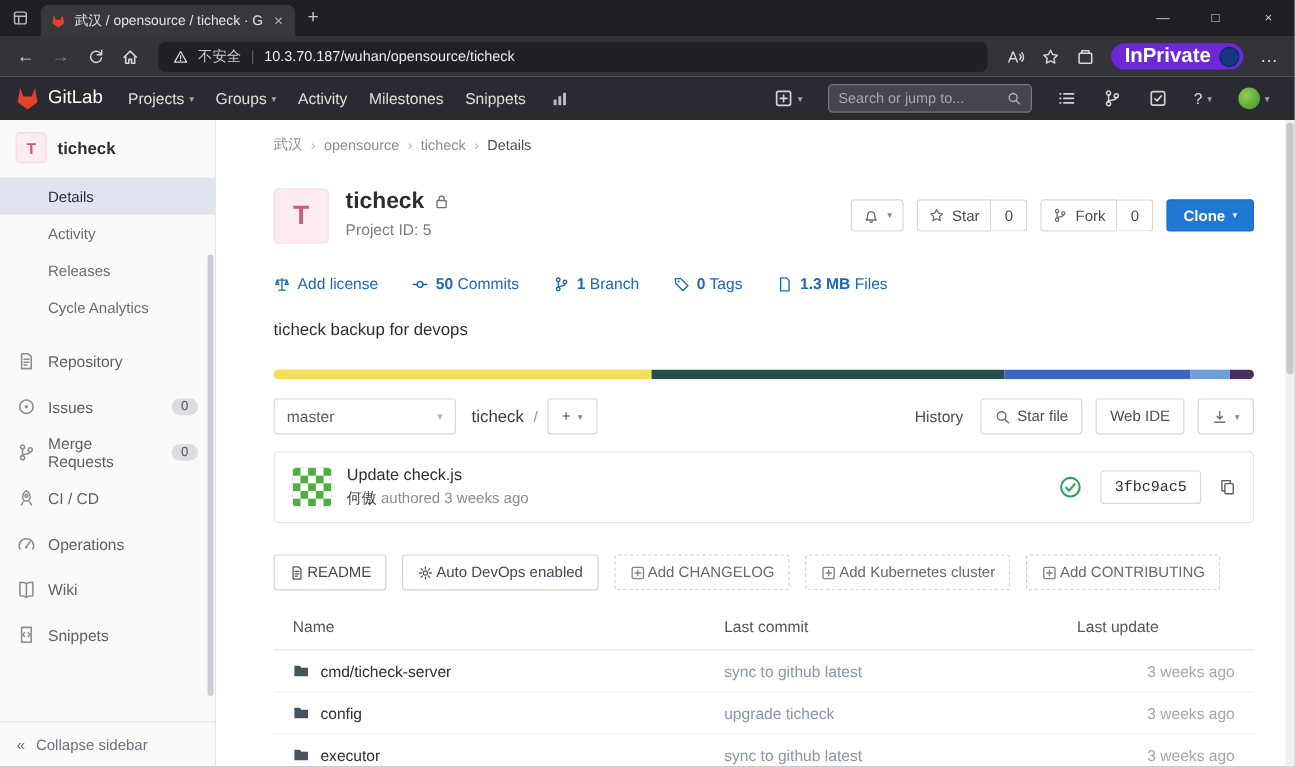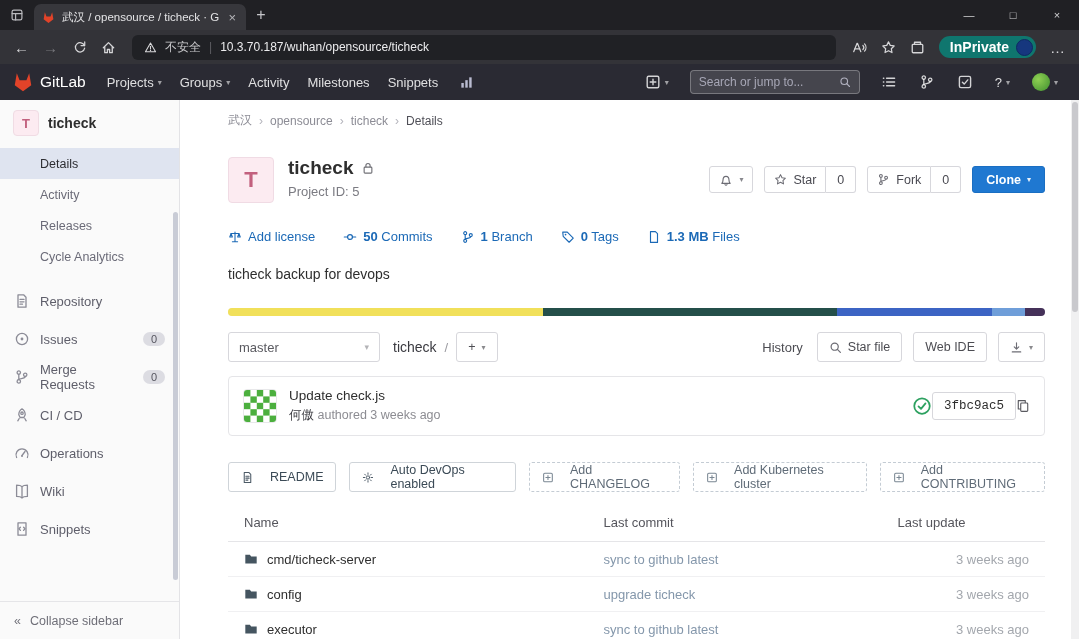--- a/index.html
+++ b/index.html
@@ -26,21 +26,21 @@
   
   .toolbar { height:34px; background:#333338; display:flex; align-items:center; padding:0 8px; gap:2px; color:#d6d6d8; flex:0 0 auto; }
   .nav-ic { min-width:27px; height:26px; display:flex; align-items:center; justify-content:center; font-size:15px; border-radius:4px; color:#d6d6d8; cursor:pointer; }
   .nav-ic.dim { color:#77777c; }
   .addressbar { flex:1; height:25px; background:#202125; border-radius:6px; display:flex; align-items:center; padding:0 12px; gap:8px; font-size:12px; color:#c9c9cc; margin:0 8px; }
   .addr-sec { color:#c9c9cc; }
   .warn { color:#d8d8da; }
   .addr-sep { color:#5c5c62; }
   .addr-url { color:#ececee; }
   .tb-right { display:flex; align-items:center; gap:2px; }
-  .inprivate { height:22px; background:#0f766e; border-radius:11px; color:#fff; font-size:14px; display:flex; align-items:center; gap:7px; padding:0 3px 0 11px; font-weight:700; margin:0 6px; cursor:pointer; }
+  .inprivate { height:22px; background:#6d28d9; border-radius:11px; color:#fff; font-size:17px; display:flex; align-items:center; gap:7px; padding:0 3px 0 11px; font-weight:700; margin:0 6px; cursor:pointer; }
   .inprivate .av { width:17px; height:17px; border-radius:50%; background:#16377e; border:1px solid #0e2a63; }
 
   
   .glnav { height:36px; background:#2a2a33; display:flex; align-items:center; padding:0 12px; flex:0 0 auto; }
   .gl-logo { margin-right:6px; }
   .gl-brand { color:#fff; font-weight:400; font-size:15.5px; margin-right:12px; cursor:pointer; }
   .gl-item { color:rgba(255,255,255,.85); font-size:13px; padding:0 9px; display:flex; align-items:center; gap:4px; height:36px; cursor:pointer; }
   .gl-item svg { color:rgba(255,255,255,.8); }
   .caret { font-size:8px; opacity:.65; }
   .gl-chart { margin-left:4px; color:#b9bbd0; display:flex; align-items:center; height:36px; padding:0 8px; cursor:pointer; }
@@ -110,27 +110,27 @@
   .btn30 svg { color:#6c6c74; }
   .tree-right { margin-left:auto; display:flex; align-items:center; gap:11px; }
   .history-link { color:#4c4c52; font-size:13px; padding:0 3px; cursor:pointer; }
 
   .commit-box { margin-top:14px; border:1px solid #e5e5e8; border-radius:4px; padding:11px 14px; display:flex; align-items:center; }
   .commit-avatar { width:34px; height:34px; border-radius:4px; border:1px solid #e8e8ea; flex:0 0 auto; }
   .commit-info { margin-left:12px; }
   .commit-title { font-weight:400; font-size:13.5px; color:#2e2e2e; cursor:pointer; }
   .commit-meta { color:#8c8c92; font-size:12.5px; margin-top:4px; }
   .commit-meta .author { color:#3a3a40; cursor:pointer; }
-  .commit-right { margin-left:auto; display:flex; align-items:center; }
+  .commit-right { margin-left:auto; display:flex; align-items:center; gap:15px; }
   .ci-status { color:#2da160; cursor:pointer; }
   .sha-box { border:1px solid #d7d7dc; border-radius:3px; height:28px; display:flex; align-items:center; padding:0 11px; font-family:"Liberation Mono","DejaVu Sans Mono",monospace; font-size:12.5px; color:#2e2e2e; background:#fff; }
   .copy-btn { color:#5a5a60; cursor:pointer; }
 
   .overview-btns { margin-top:26px; display:flex; gap:13px; }
-  .ov-btn { height:30px; border:1px solid #cfd4d9; border-radius:3px; display:inline-flex; align-items:center; gap:16px; padding:0 12px; font-size:12.5px; color:#3b4a56; background:#fff; cursor:pointer; }
+  .ov-btn { height:30px; border:1px solid #cfd4d9; border-radius:3px; display:inline-flex; align-items:center; gap:2px; padding:0 12px; font-size:12.5px; color:#3b4a56; background:#fff; cursor:pointer; }
   .ov-btn svg { color:#4c5a66; }
   .ov-btn.dashed { border-style:dashed; color:#5f6b77; border-color:#c4ccd4; }
   .ov-btn.dashed svg { color:#7a8793; }
 
   .file-table { margin-top:14px; width:100%; border-collapse:collapse; font-size:13px; }
   .file-table th { text-align:left; font-weight:400; color:#55555c; padding:9px 16px 11px 16px; border-bottom:1px solid #e5e5e8; }
   .file-table td { padding:0 16px; height:35px; border-bottom:1px solid #f0f0f2; }
   .col-name { width:44%; }
   .col-commit { width:36%; }
   .col-update { text-align:right; }

